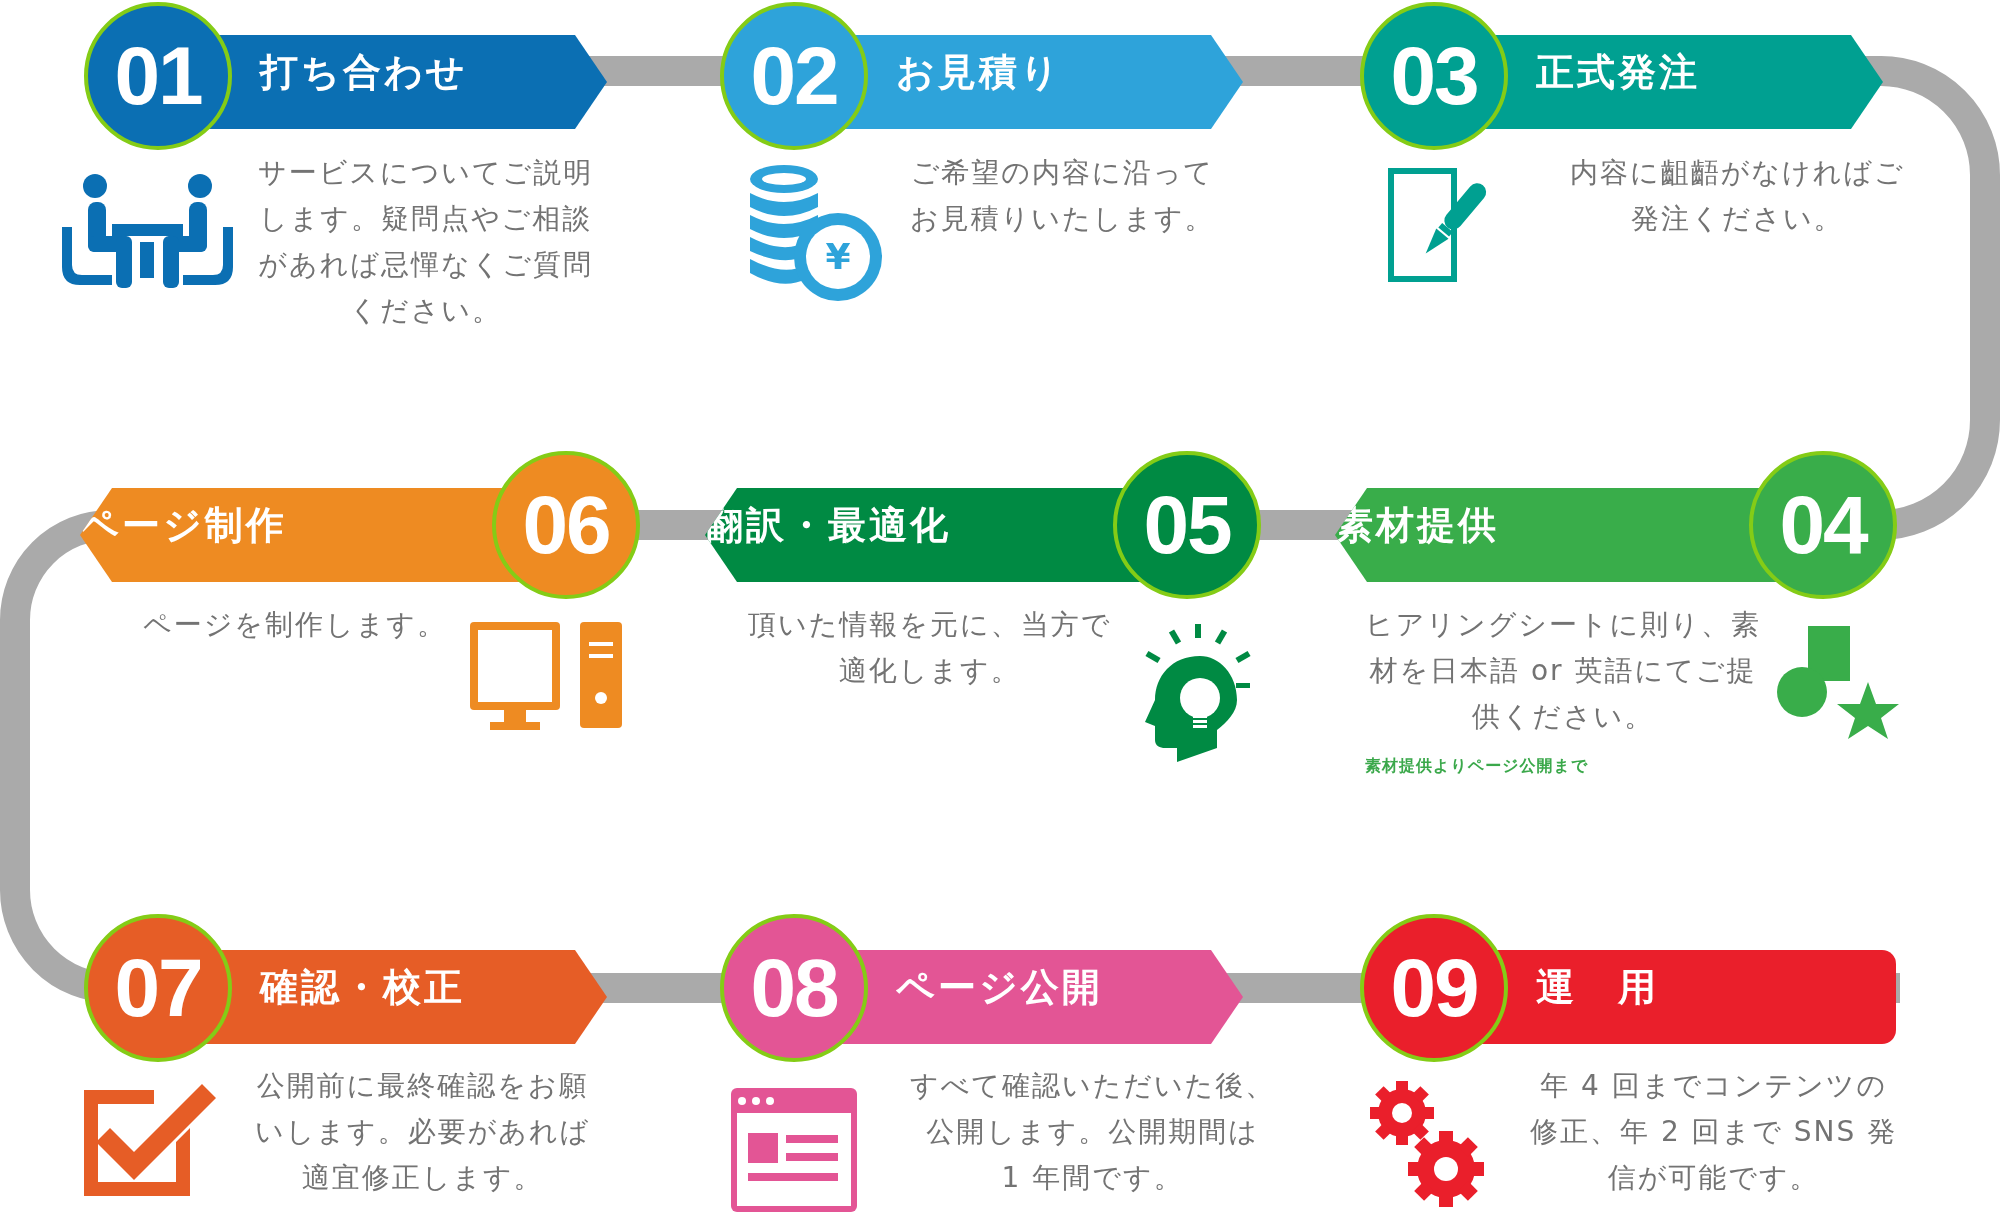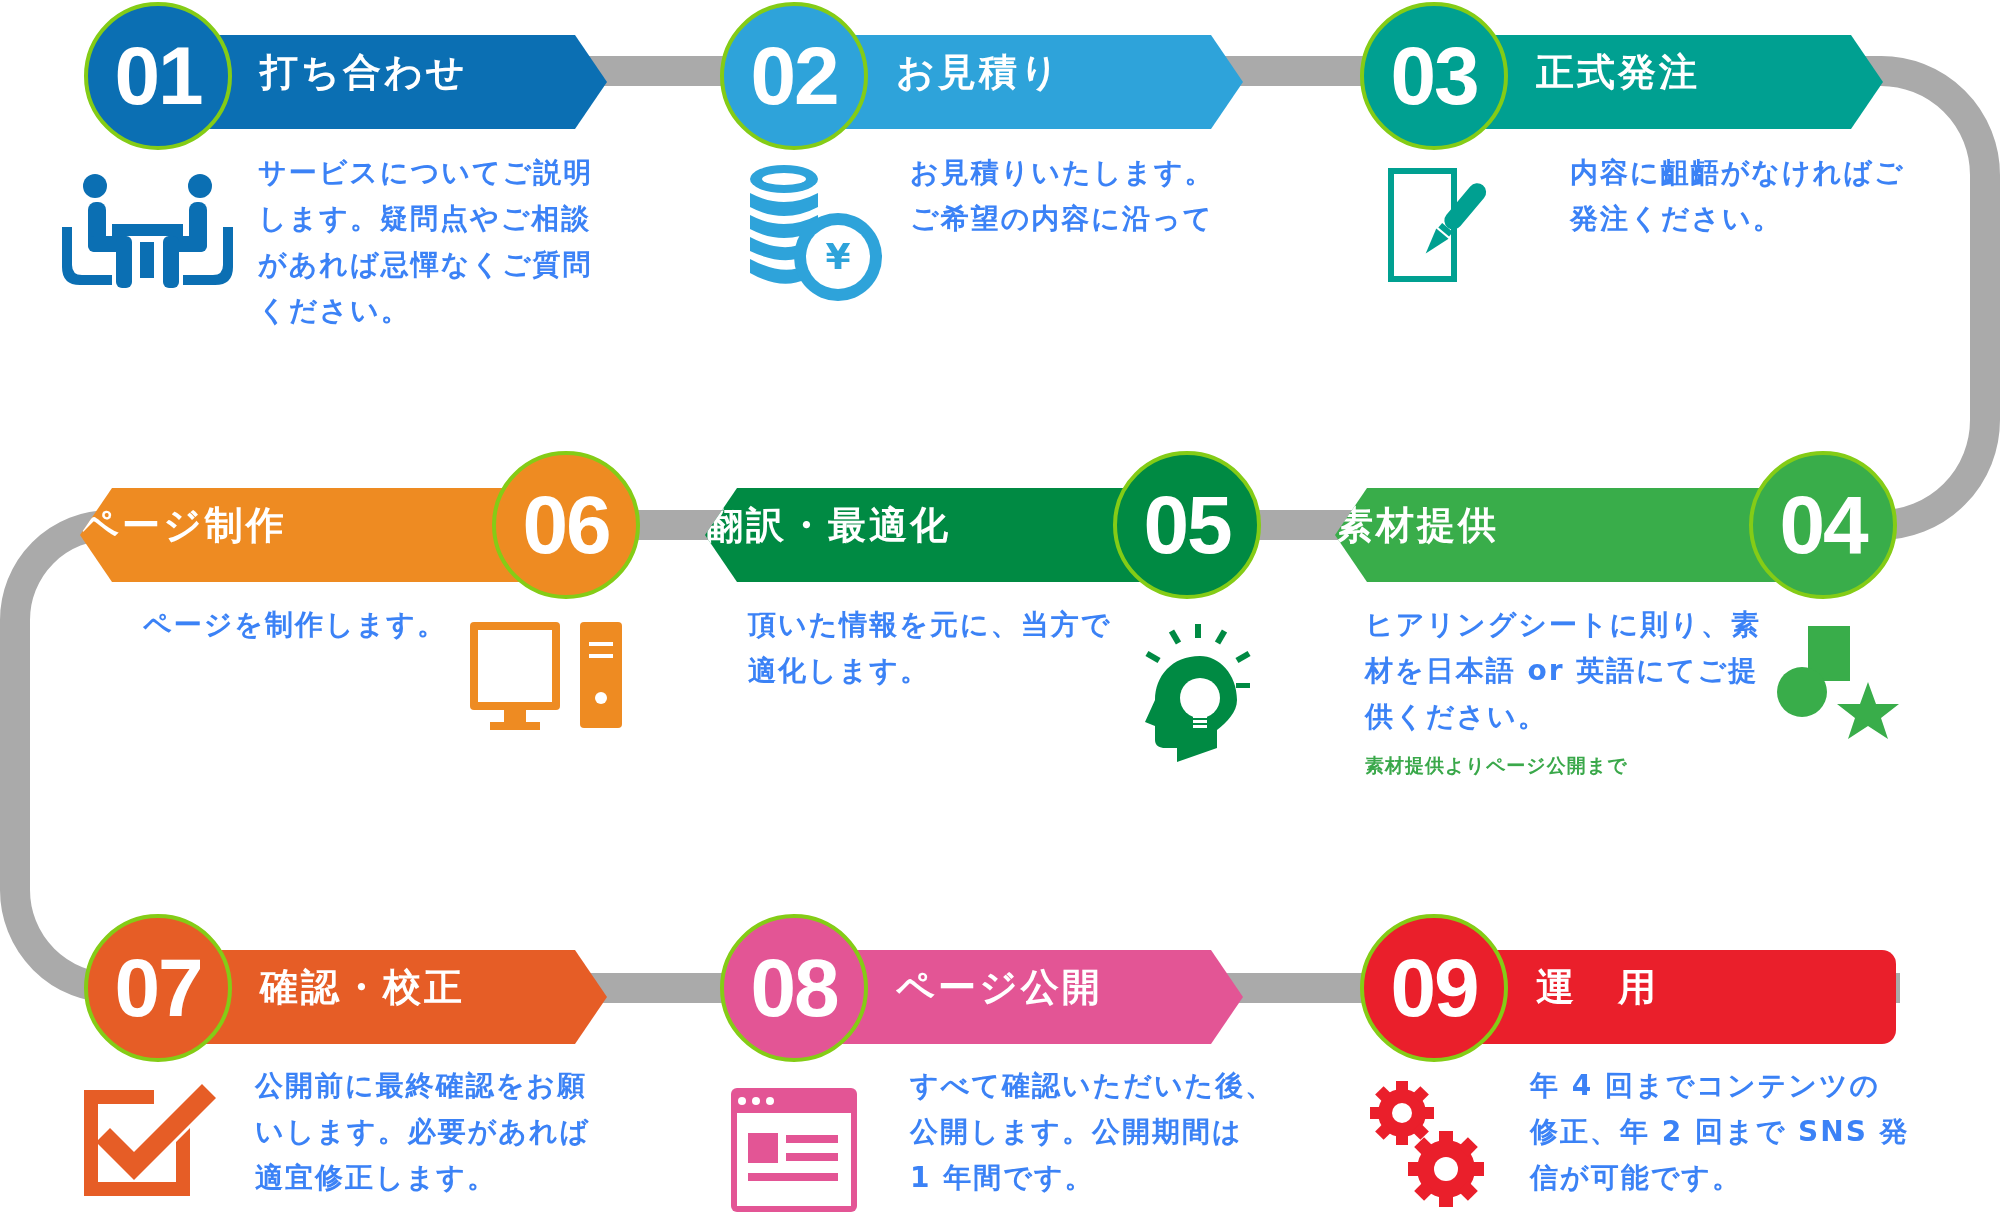--- a/index.html
+++ b/index.html
@@ -8,24 +8,24 @@
   #track { position:absolute; left:0; top:0; }
   .banner { position:absolute; height:94px; color:#fff; font-weight:bold;
             font-size:38px; line-height:75px; letter-spacing:3px; white-space:nowrap; box-sizing:border-box; }
   .banner.right { clip-path: polygon(0 0, calc(100% - 32px) 0, 100% 50%, calc(100% - 32px) 100%, 0 100%); padding-left:80px; }
   .banner.left  { clip-path: polygon(32px 0, 100% 0, 100% 100%, 32px 100%, 0 50%); text-align:left; padding-right:82px; }
   .banner.end   { border-radius:0 14px 14px 0; padding-left:80px; }
   .circle { position:absolute; width:140px; height:140px; border-radius:50%;
             border:4px solid #84cc16; box-sizing:content-box; color:#fff;
             font-family:"Liberation Sans","DejaVu Sans",sans-serif; font-weight:bold;
             font-size:82px; line-height:140px; text-align:center; letter-spacing:-2px; }
-  .desc { position:absolute; font-weight:bold; font-size:28px; line-height:46px;
-          color:#3b82f6; letter-spacing:2px; }
+  .desc { position:absolute; font-weight:normal; font-size:28px; line-height:46px;
+          color:#737373; letter-spacing:2px;text-align:center; }
   .desc div { white-space:nowrap; }
-  .note { position:absolute; font-weight:bold; font-size:19px; line-height:35px;
+  .note { position:absolute; font-weight:bold; font-size:16px; line-height:35px;
           color:#3aa84a; letter-spacing:1px; }
   .note div { white-space:nowrap; }
   .icon { position:absolute; }
 </style>
 </head>
 <body>
 
 <svg id="track" width="2000" height="1216">
   <path d="M 156 71 L 1880 71 A 104 104 0 0 1 1985 175 L 1985 420 A 105 105 0 0 1 1880 525 L 110 525 A 95 95 0 0 0 15 620 L 15 890 A 98 98 0 0 0 113 988 L 1900 988" fill="none" stroke="#aaaaaa" stroke-width="30"></path>
 </svg>
@@ -75,22 +75,22 @@
 </div>
 <div class="circle" style="left:1360px; top:914px; background:#ea1f2b;">09</div>
 
 <div class="desc" style="left:258px; top:150px;">
   <div>サービスについてご説明</div>
   <div>します。疑問点やご相談</div>
   <div>があれば忌憚なくご質問</div>
   <div>ください。</div>
 </div>
 <div class="desc" style="left:910px; top:150px;">
+  <div>ご希望の内容に沿って</div>
   <div>お見積りいたします。</div>
-  <div>ご希望の内容に沿って</div>
 </div>
 <div class="desc" style="left:1550px; top:150px;margin-left:20px;">
   <div>内容に齟齬がなければご</div>
   <div>発注ください。</div>
 </div>
 
 <div class="desc" style="left:143px; top:602px;">
   <div>ページを制作します。</div>
 </div>
 <div class="desc" style="left:748px; top:602px;">

